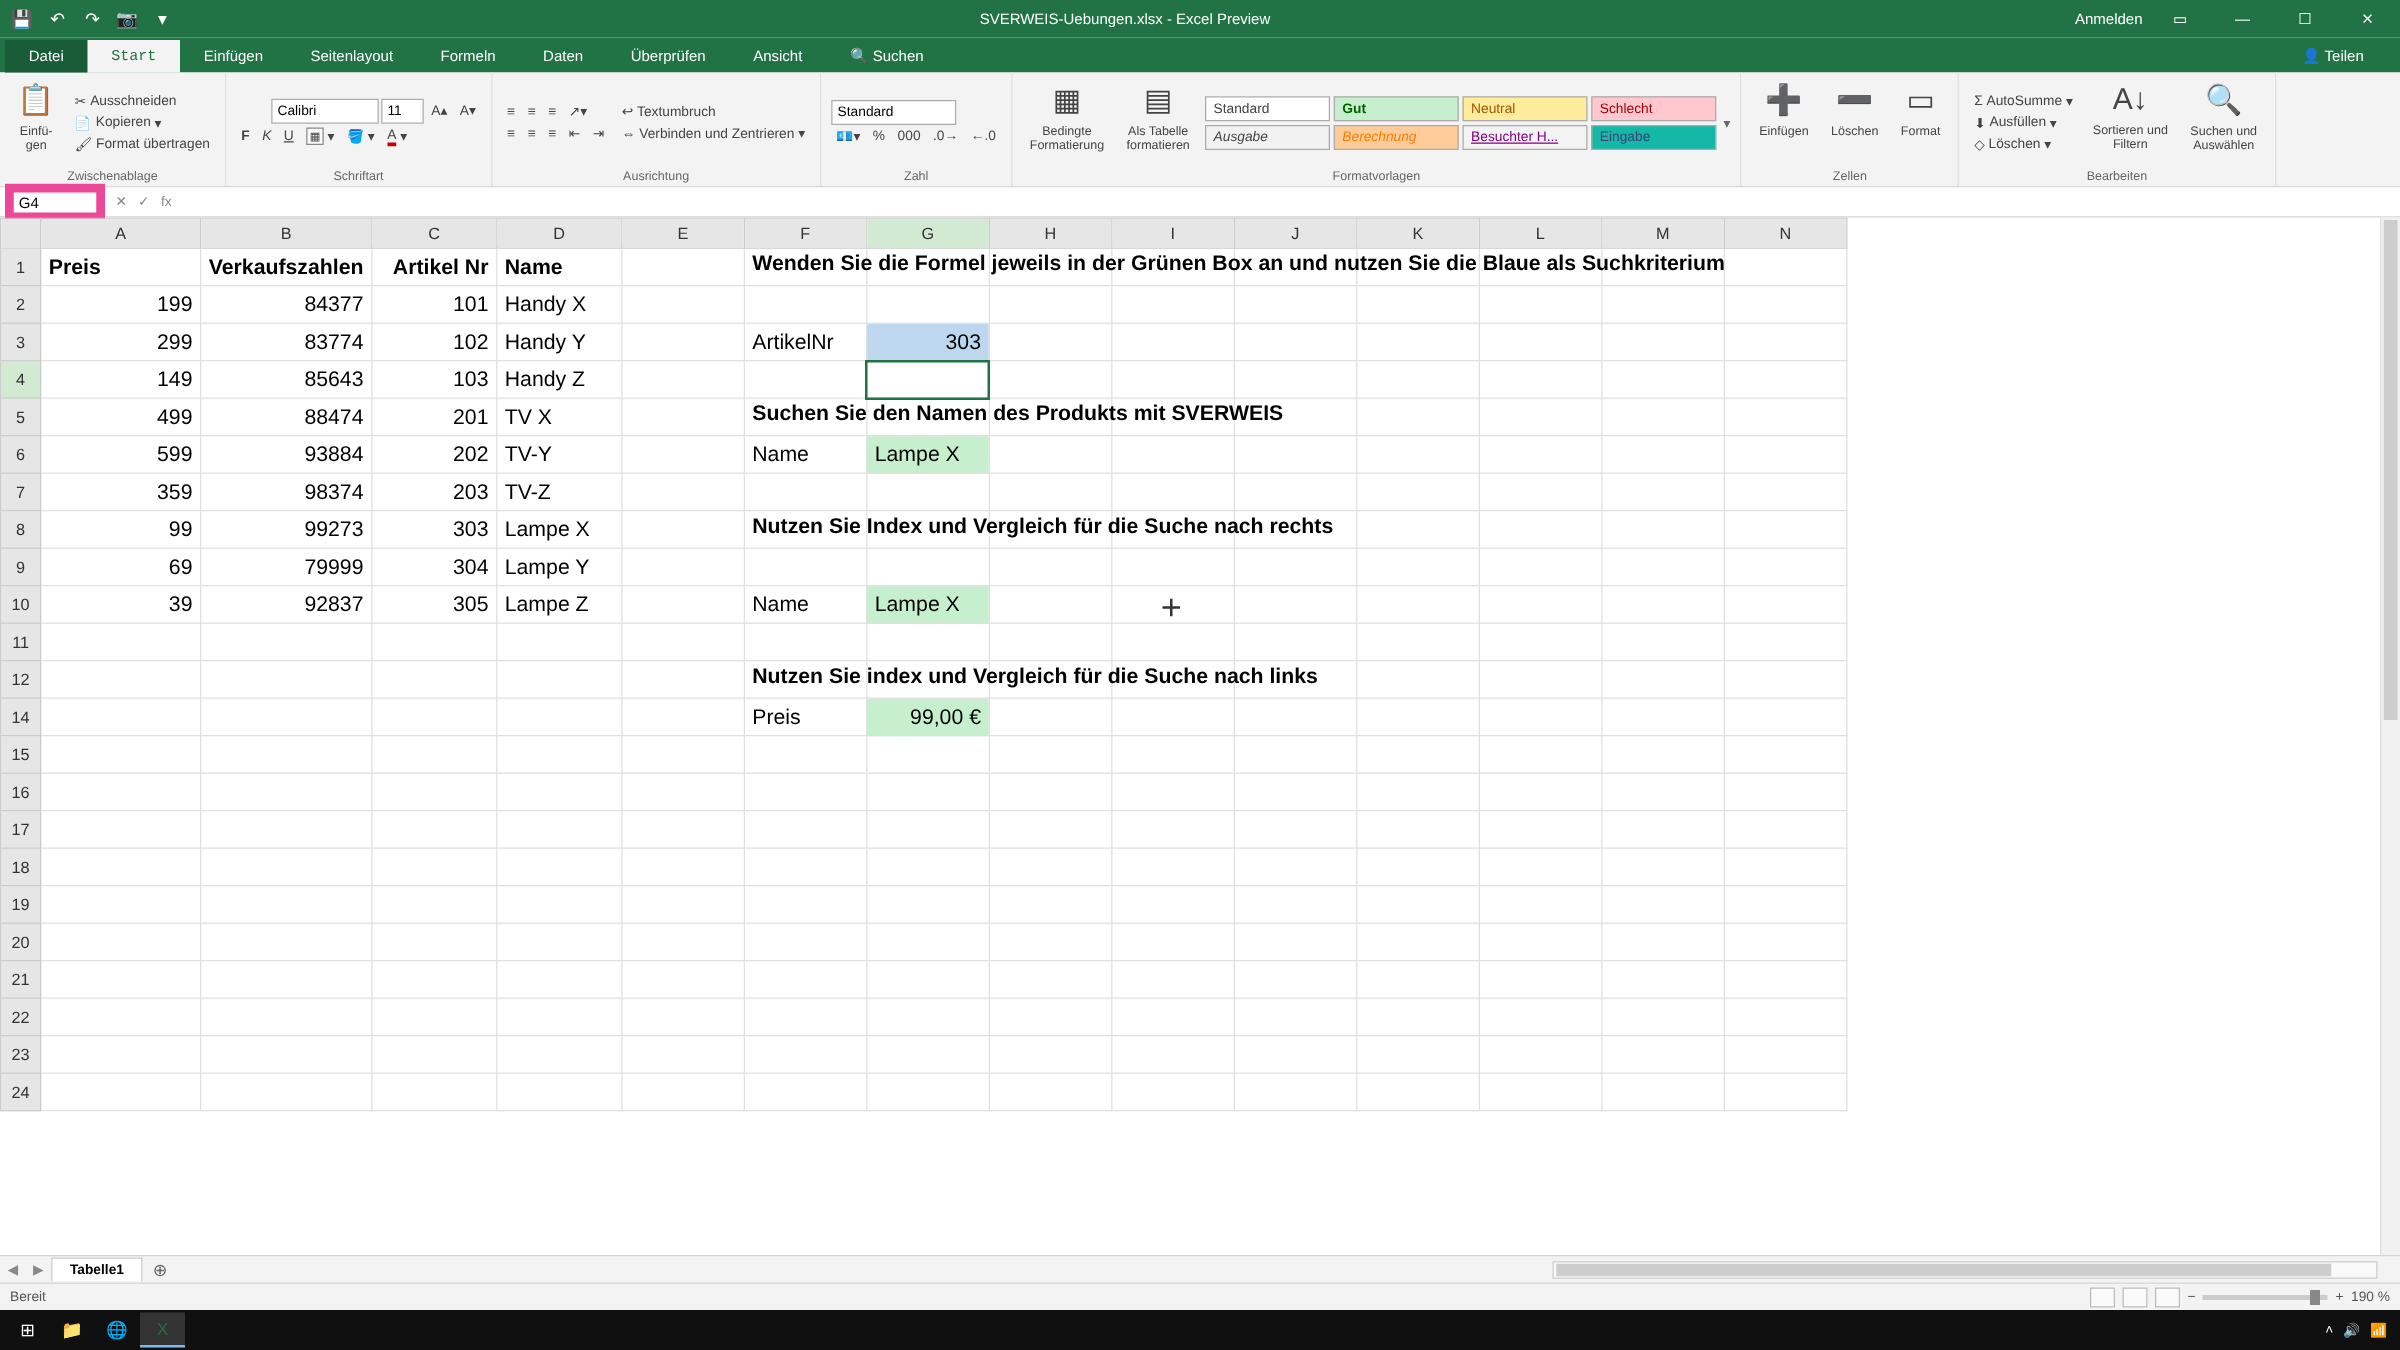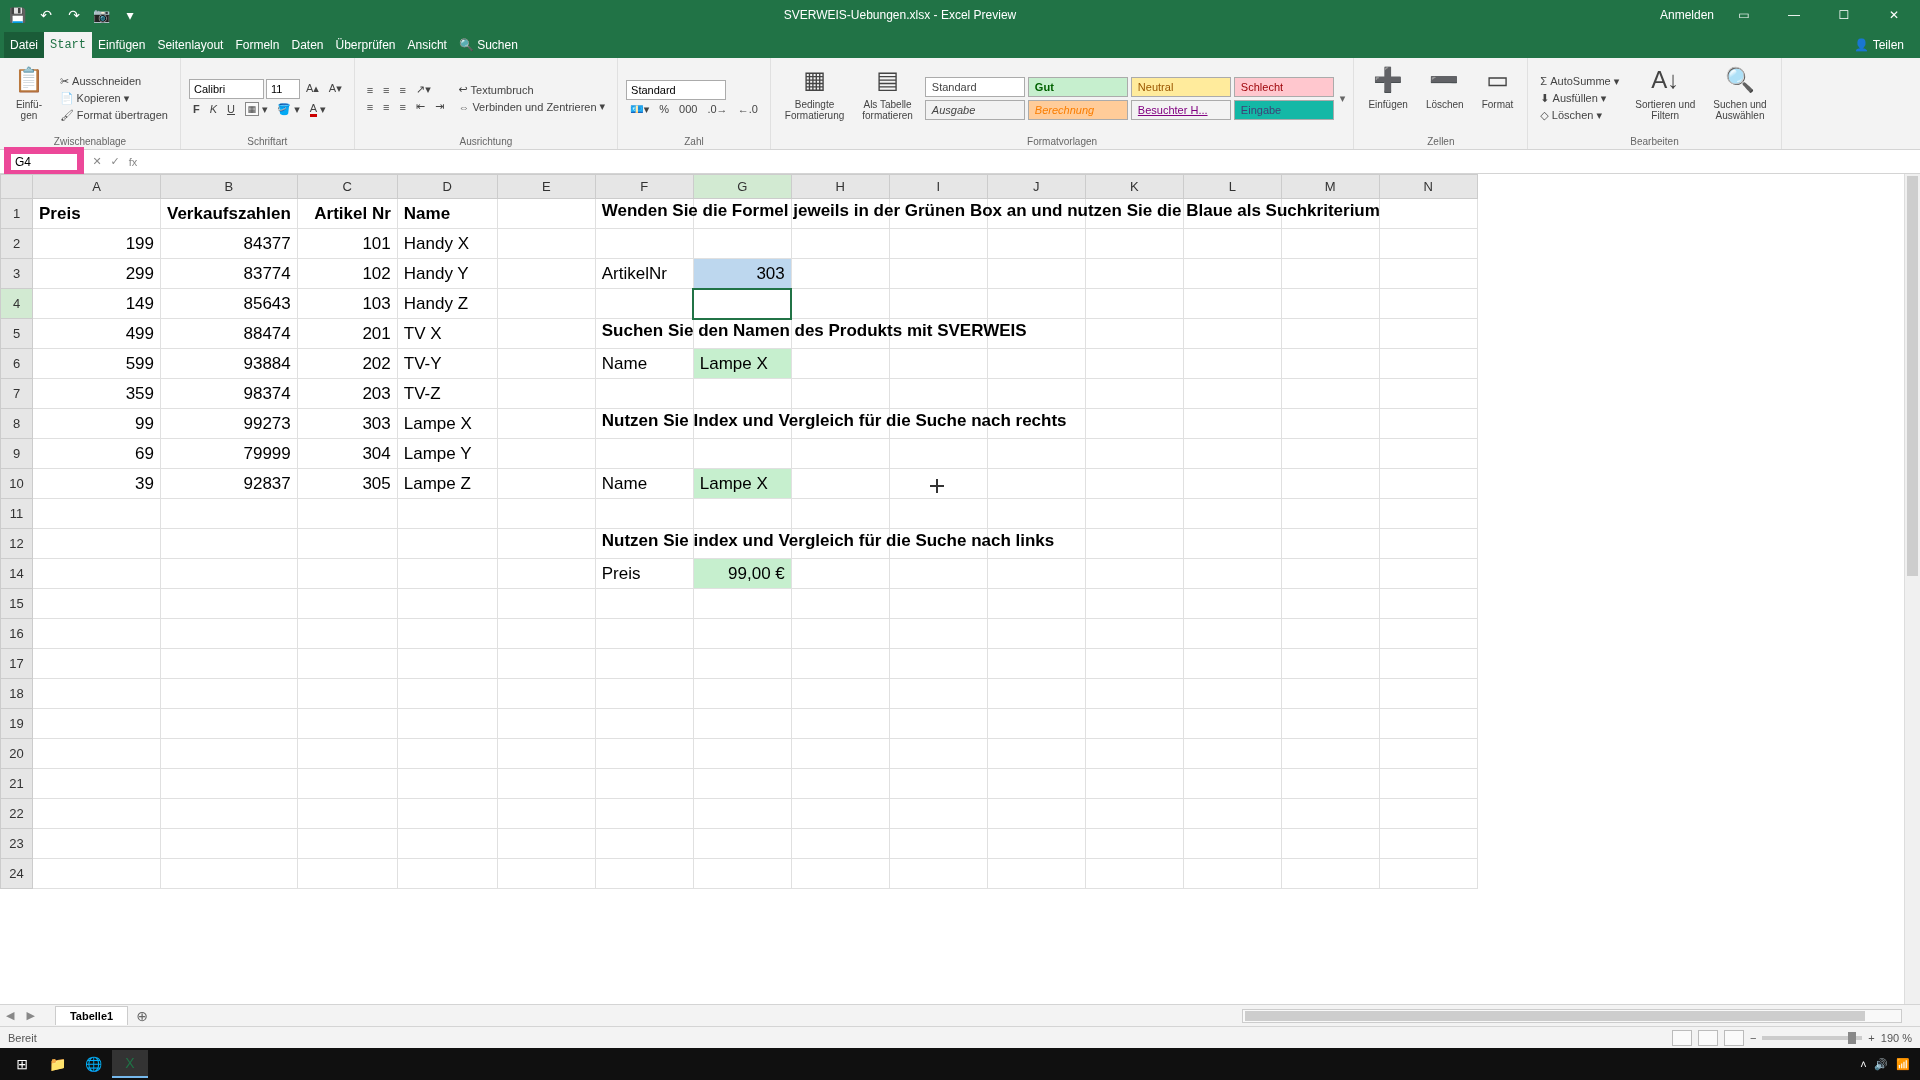--- a/index.html
+++ b/index.html
@@ -8,37 +8,37 @@
 
 .titlebar { height: 30px; background: #217346; display: flex; align-items: center; color: #fff; font-size: 12px; }
 .titlebar-left { display: flex; align-items: center; gap: 8px; padding-left: 8px; }
 .qat-btn { width: 20px; height: 20px; display: flex; align-items: center; justify-content: center; color: #fff; font-size: 14px; }
 .titlebar-center { flex: 1; text-align: center; font-size: 12px; }
 .titlebar-right { display: flex; align-items: center; gap: 10px; padding-right: 6px; }
 .win-btn { width: 40px; height: 30px; display: flex; align-items: center; justify-content: center; font-size: 12px; }
 
 
 .tabs { height: 28px; background: #217346; display: flex; align-items: flex-end; padding-left: 4px; }
-.tab { padding: 6px 6px; font-size: 12px; color: #fff; cursor: pointer; }
+.tab { padding: 6px 19px; font-size: 12px; color: #fff; cursor: pointer; }
 .tab.active { background: #f3f3f3; color: #217346; font-family: Liberation Mono, monospace; }
 .tab.file { background: #1a5c38; color: #fff; }
 .tabs-right { margin-left: auto; display: flex; align-items: center; padding-right: 10px; }
 
 
 .ribbon { height: 92px; background: #f3f3f3; border-bottom: 1px solid #d4d4d4; display: flex; font-size: 11px; color: #444; }
 .ribbon-group { border-right: 1px solid #e0e0e0; padding: 4px 8px 2px 8px; display: flex; flex-direction: column; position: relative; }
 .ribbon-group-label { text-align: center; font-size: 10px; color: #666; margin-top: auto; padding-top: 2px; }
 .ribbon-group-body { display: flex; gap: 6px; flex: 1; }
 .rb-col { display: flex; flex-direction: column; gap: 2px; justify-content: center; }
 .rb-row { display: flex; gap: 2px; align-items: center; }
 .rb-btn { padding: 1px 4px; display: flex; align-items: center; gap: 3px; cursor: pointer; white-space: nowrap; }
 .rb-big { flex-direction: column; padding: 4px 6px; text-align: center; font-size: 10px; }
 .rb-big .ic { font-size: 24px; margin-bottom: 2px; }
 .rb-input { border: 1px solid #ababab; background: #fff; padding: 2px 4px; font-size: 11px; height: 20px; }
-.font-name { width: 75px; }
+.font-name { width: 86px; margin-left: 28px; }
 .font-size { width: 34px; }
 .style-box { border: 1px solid #ababab; padding: 3px 6px; width: 100px; font-size: 11px; text-align: left; }
 .style-standard { background: #fff; }
 .style-gut { background: #c6efce; color: #006100; font-weight: bold; }
 .style-neutral { background: #ffeb9c; color: #9c5700; }
 .style-schlecht { background: #ffc7ce; color: #9c0006; }
 .style-ausgabe { background: #f2f2f2; font-style: italic; }
 .style-berechnung { background: #ffcc99; color: #fa7d00; font-style: italic; }
 .style-besucht { color: #800080; text-decoration: underline; }
 .style-eingabe { background: #14b8a6; color: #3f3f76; }
@@ -71,21 +71,21 @@
 .cursor-cross {
   position: absolute; width: 14px; height: 14px; pointer-events: none;
 }
 .cursor-cross::before, .cursor-cross::after { content:""; position:absolute; background:#333; }
 .cursor-cross::before { left:6px; top:0; width:2px; height:14px; }
 .cursor-cross::after { top:6px; left:0; height:2px; width:14px; }
 
 
 .sheettabs { height: 22px; background: #f3f3f3; border-top: 1px solid #d4d4d4; display: flex; align-items: center; font-size: 11px; }
 .sheet-nav { padding: 0 6px; color: #888; }
-.sheettab { padding: 3px 14px; background: #fff; border: 1px solid #ccc; border-bottom: none; margin-left: 14px; }
+.sheettab { padding: 3px 14px; background: #fff; border: 1px solid #ccc; border-bottom: none; margin-left: 0; }
 .sheettab.active { font-weight: bold; }
 .sheet-add { padding: 0 8px; font-size: 14px; color: #666; }
 .sheettabs .hscroll { margin-left: auto; width: 660px; height: 14px; border: 1px solid #ccc; background: #f9f9f9; position: relative; margin-right: 18px;}
 .sheettabs .hscroll .thumb { position:absolute; left:2px; top:1px; height:10px; width:620px; background:#cdcdcd; }
 
 
 .statusbar { height: 22px; background: #f3f3f3; border-top: 1px solid #d4d4d4; display: flex; align-items: center; font-size: 11px; color: #555; padding: 0 8px; }
 .statusbar .views { margin-left: auto; display: flex; align-items: center; gap: 6px; }
 .view-btn { width: 20px; height: 16px; border: 1px solid #bbb; background: #fafafa; }
 .zoom-slider { width: 100px; height: 4px; background: #ccc; position: relative; }

